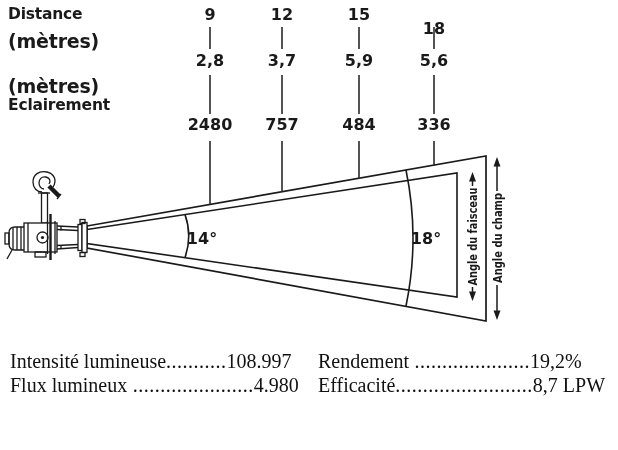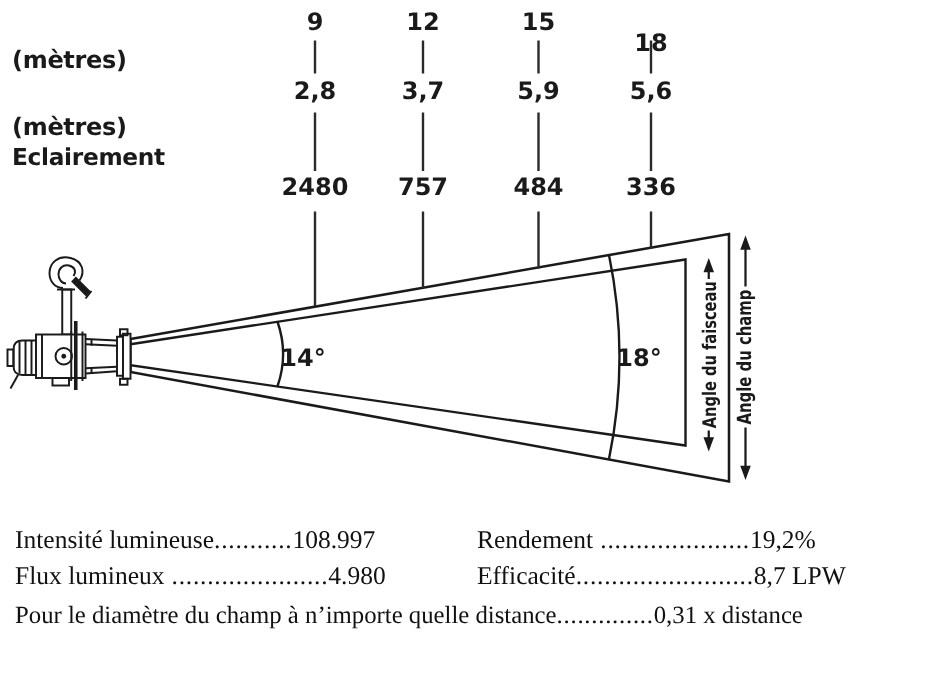--- a/index.html
+++ b/index.html
@@ -7,29 +7,29 @@
     position:relative;width:618px;height:450px;background:#fff;overflow:hidden;
     font-family:"DejaVu Sans",sans-serif;color:#1a1a1a;
   }
   #lineart{position:absolute;left:0;top:0;}
   .tbl-label{
     position:absolute;left:8px;white-space:nowrap;
     font-size:15.5px;font-weight:600;letter-spacing:-0.2px;line-height:1.1;
   }
   .tbl-sub{
     position:absolute;left:8px;white-space:nowrap;
-    font-size:16px;font-weight:600;letter-spacing:-0.2px;line-height:1.1;text-align:center;
+    font-size:19px;font-weight:600;letter-spacing:-0.2px;line-height:1.1;text-align:center;
   }
   .tbl-val{
     position:absolute;transform:translateX(-50%);white-space:nowrap;
     font-size:16px;font-weight:600;line-height:1.1;
   }
   .stat-row{
     position:absolute;white-space:nowrap;
-    font-family:"Liberation Serif",serif;font-size:17px;color:#111;line-height:1.15;
+    font-family:"Liberation Serif",serif;font-size:20px;color:#111;line-height:1.15;
   }
   .formula-row{
     position:absolute;left:10px;white-space:nowrap;
     font-family:"Liberation Serif",serif;font-size:16.5px;color:#111;line-height:1.15;
   }
   .dots{letter-spacing:0.5px;}
   svg text{font-family:"DejaVu Sans",sans-serif;fill:#1a1a1a;}
 </style>
 </head>
 <body>
@@ -111,20 +111,21 @@
       <line x1="61" y1="226" x2="61" y2="230.5"></line>
       <line x1="61" y1="245" x2="61" y2="249"></line>
 
       <rect x="78" y="224.5" width="4" height="26" fill="#ffffff"></rect>
       <rect x="82" y="222.5" width="5" height="30" fill="#ffffff"></rect>
       <rect x="80" y="219.5" width="5" height="4"></rect>
       <rect x="80" y="252.5" width="5" height="4"></rect>
     </g>
   </svg>
 
+  <div class="tbl-label" style="top:6px">Distance</div>
   <div class="tbl-sub" style="top:31px">(mètres)</div>
   <div class="tbl-sub" style="top:76px">(mètres)</div>
   <div class="tbl-label" style="top:97px">Eclairement</div>
 
   <div class="tbl-val" style="left:210px;top:6px">9</div>
   <div class="tbl-val" style="left:282px;top:6px">12</div>
   <div class="tbl-val" style="left:359px;top:6px">15</div>
   <div class="tbl-val" style="left:434px;top:20px">18</div>
 
   <div class="tbl-val" style="left:210px;top:52px">2,8</div>
@@ -143,17 +144,14 @@
   <div class="stat-row" style="left:10px;top:374px">
     <span>Flux lumineux</span><span class="dots"> ......................</span><span>4.980</span>
   </div>
   <div class="stat-row" style="left:318px;top:350px">
     <span>Rendement</span><span class="dots"> .....................</span><span>19,2%</span>
   </div>
   <div class="stat-row" style="left:318px;top:374px">
     <span>Efficacité</span><span class="dots">.........................</span><span>8,7 LPW</span>
   </div>
 
-  <div class="formula-row" style="top:401px">
-    <span>Pour le diamètre du champ à n’importe quelle distance</span><span class="dots">..............</span><span>0,31 x distance</span>
-  </div>
 
 </div>
 
 </body></html>

